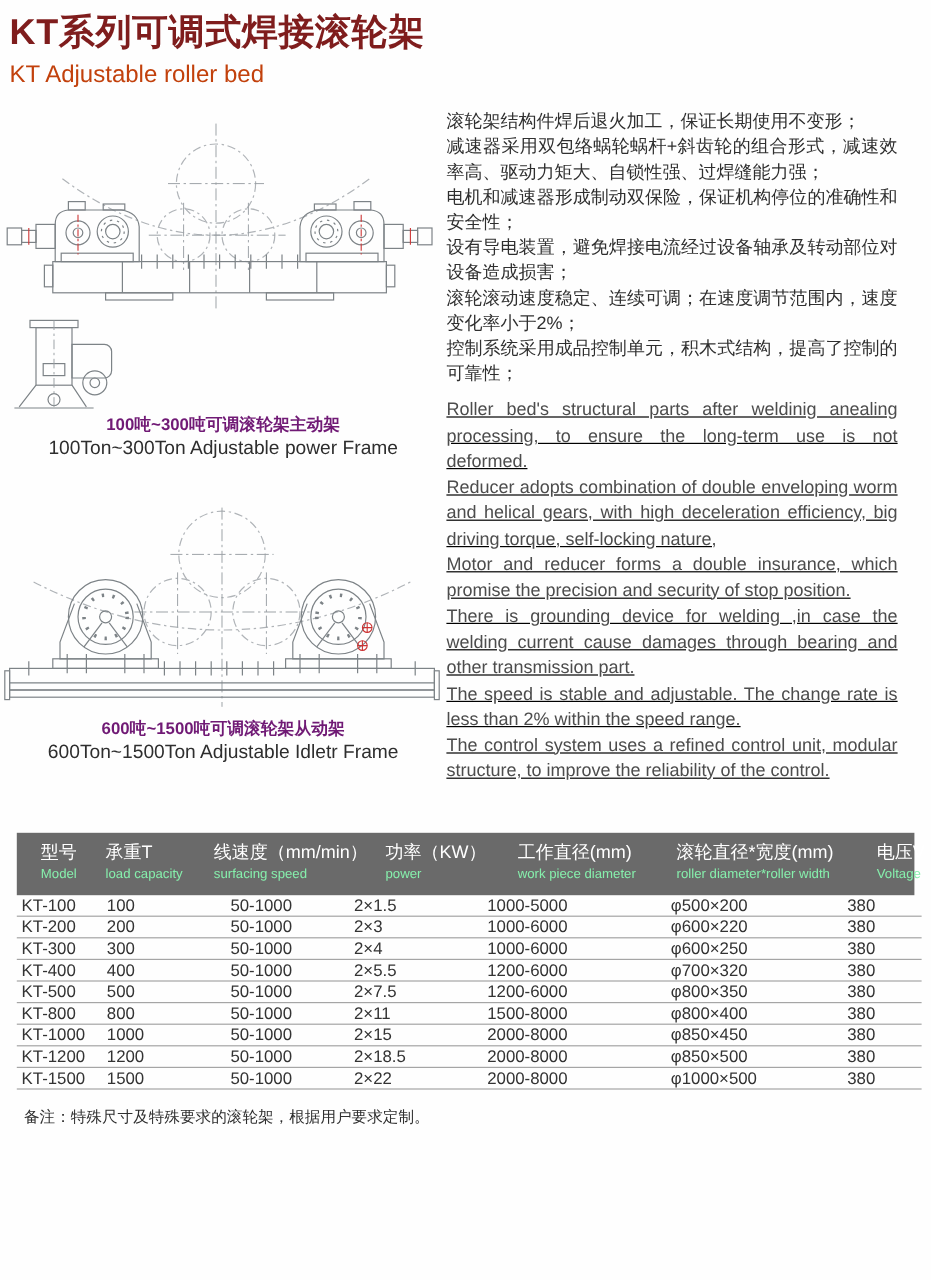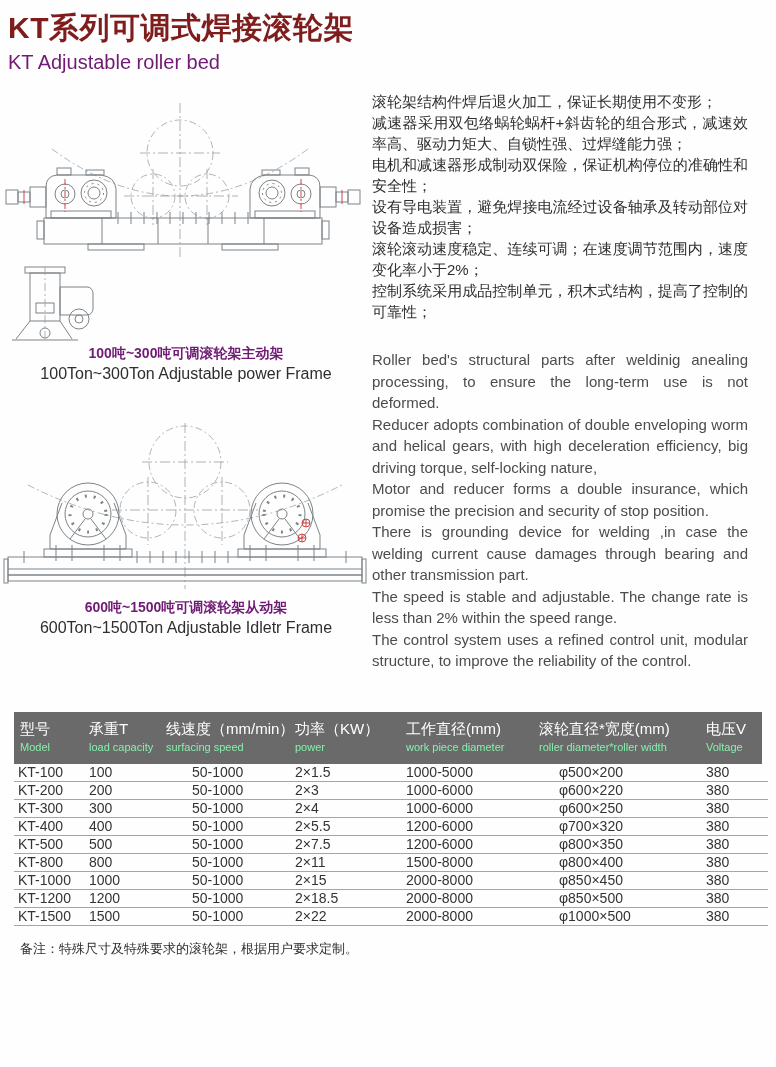--- a/index.html
+++ b/index.html
@@ -1,38 +1,38 @@
 <!DOCTYPE html>
 <html><head>
 <meta charset="utf-8">
 <style>
   * { margin:0; padding:0; box-sizing:border-box; }
   body { background:#fff; font-family:"Liberation Sans","DejaVu Sans",sans-serif; }
   .page { width:776px; height:1067px; background:#fefefe; overflow:hidden; position:relative; }
 
   .masthead { padding:8px 8px 0 8px; }
   .title-zh { font-size:30px; font-weight:bold; color:#7f1d1d; letter-spacing:0.5px; line-height:40px; }
-  .title-en { font-size:20px; color:#701a75; line-height:26px; margin-top:1px; }
+  .title-en { font-size:20px; color:#c2410c; line-height:26px; margin-top:1px; }
 
   .main { display:flex; margin-top:16px; }
   .left-col { width:372px; flex:none; }
   .right-col { flex:1; padding-right:28px; padding-left:0; }
 
   .fig { text-align:center; }
   .fig svg { display:block; }
   .cap-zh { font-size:14px; color:#701a75; line-height:20px;font-weight:bold; }
   .cap-en { font-size:16px; color:#2e2e2e; line-height:22px; }
 
   .desc-zh p { font-size:15px; line-height:21px; color:#2f2f2f; text-align:justify; }
-  .desc-en { margin-top:27px; }
+  .desc-en { margin-top:9px;text-decoration:underline; }
   .desc-en p { font-size:15px; line-height:21.5px; color:#4c4c4c; text-align:justify; }
 
   .spec { margin-top:40px; }
   .thead { display:flex; align-items:center; background:#6a6a6a; color:#fff; height:52px; margin:0 14px; }
-  .th { display:flex; flex-direction:column; justify-content:center; white-space:nowrap; }
+  .th { display:flex; flex-direction:column; justify-content:center; white-space:nowrap;margin-left:14px; }
   .th .zh { font-size:15px; line-height:18px; }
   .th .en { font-size:11px; line-height:15px; margin-top:2px; color:#86efac; }
 
   .tbody { margin:0 8px; padding-left:6px; }
   .trow { display:flex; align-items:center; height:18px; border-bottom:1px solid #a5a5a5; font-size:14px; color:#333; }
 
   .c0 { width:65px; padding-left:6px; }
   .c1 { width:75px; padding-left:10px; }
   .c2 { width:135px; padding-left:12px; }
   .c3 { width:105px; padding-left:6px; }

